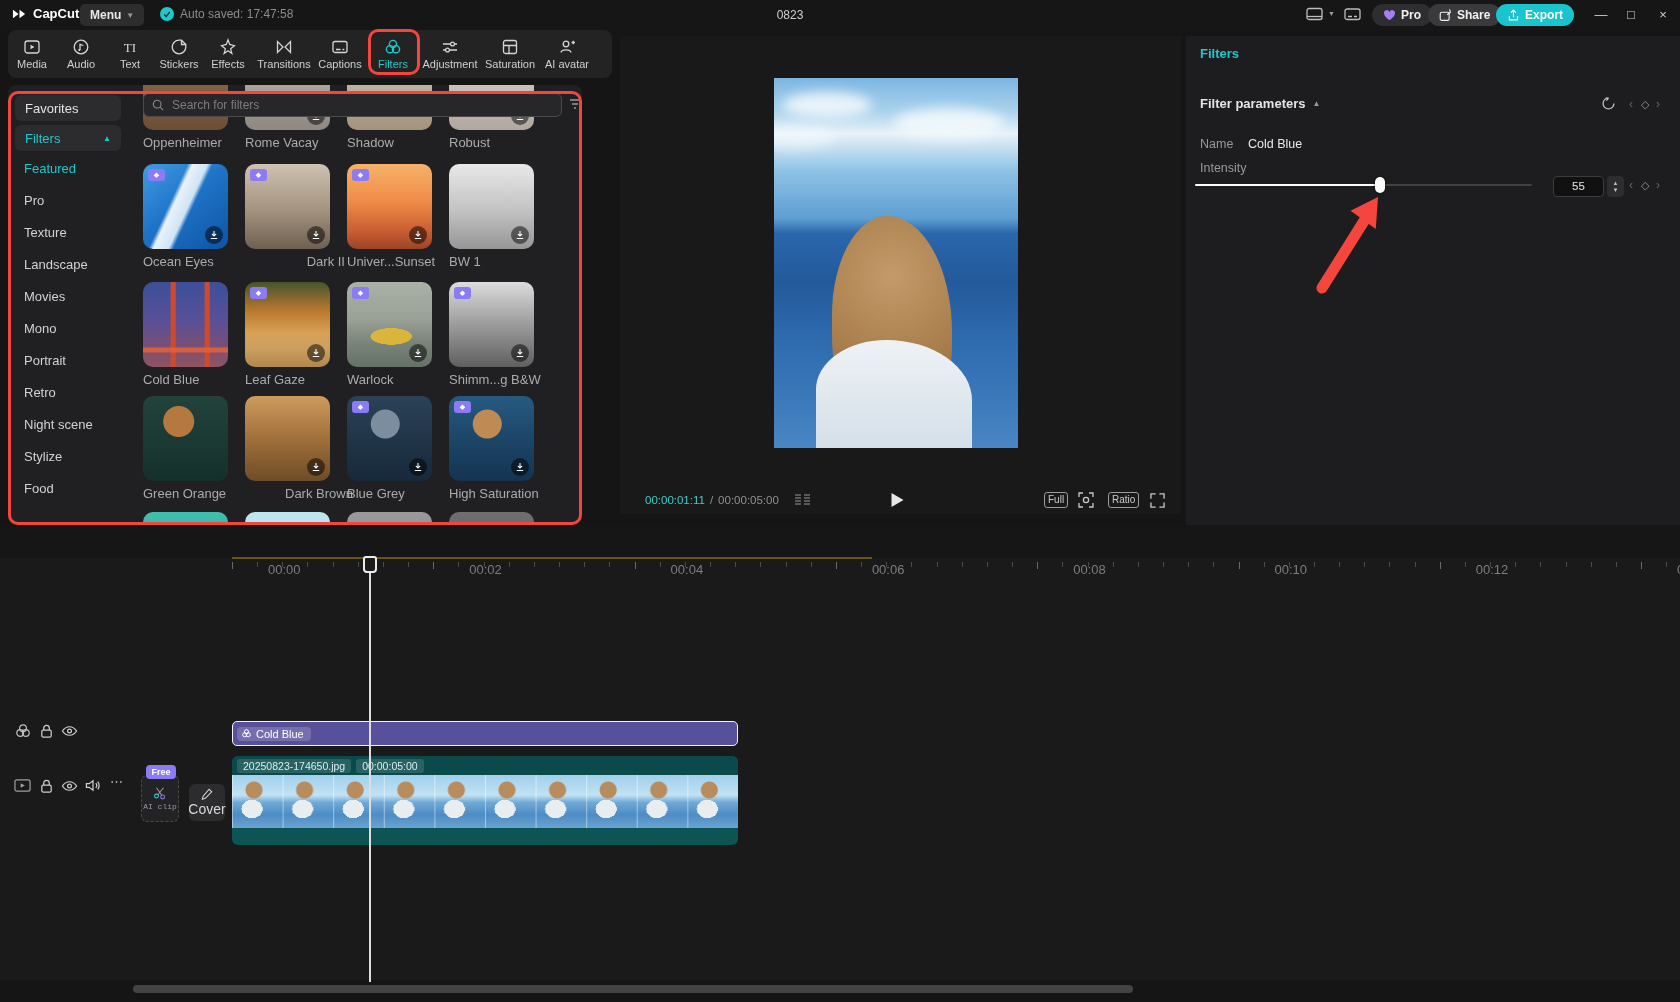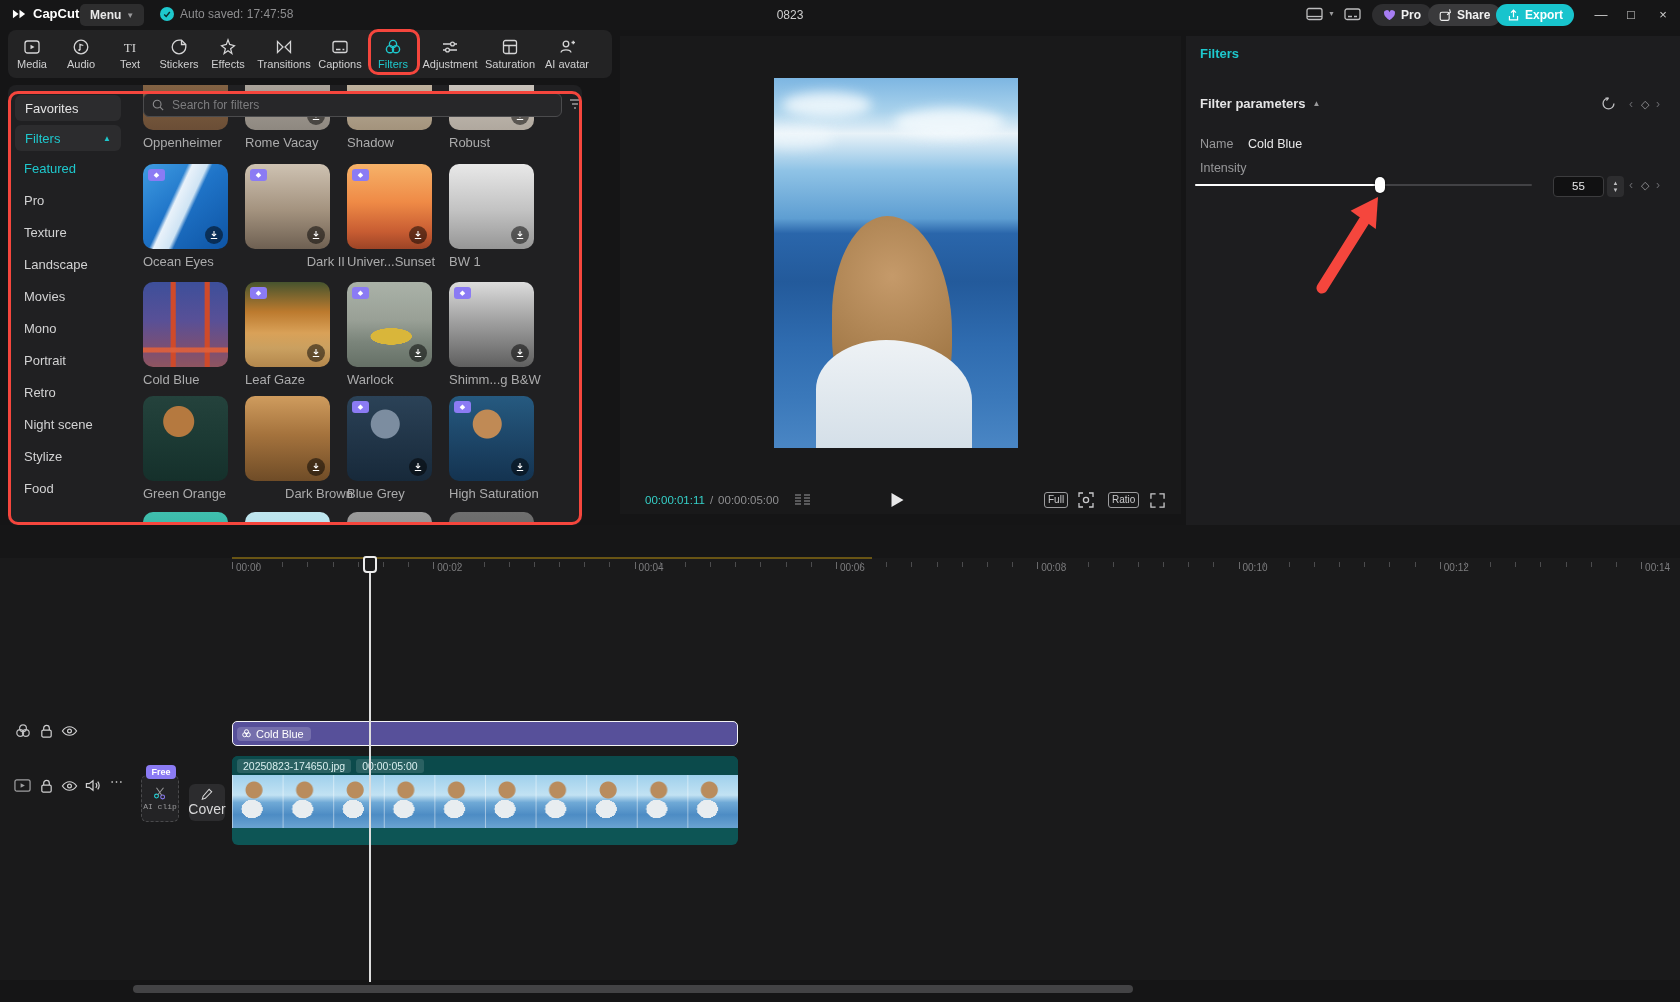--- a/index.html
+++ b/index.html
@@ -102,21 +102,21 @@
   #ival{left:1553px;top:176px;width:51px;height:21px;background:#111112;border:1px solid #3c3c3e;border-radius:4px;
         color:#e8e8e9;font-size:11.5px;text-align:center;line-height:19px;}
   #istep{left:1607px;top:176px;width:17px;height:21px;background:#2d2d2f;border-radius:4px;color:#bfbfc1;
          font-size:6px;display:flex;flex-direction:column;align-items:center;justify-content:center;gap:1px;}
 
   
   #tl-toolbar{left:0;top:525px;width:1680px;height:33px;background:#161617;}
   #ruler{left:0;top:558px;width:1680px;height:22px;background:#1a1a1b;overflow:hidden;}
   .tick{position:absolute;top:4px;width:1px;height:5px;background:#4b4b4d;}
   .tick.major{height:7px;background:#6a6a6c;}
-  .tlabel2{position:absolute;top:4px;font-size:10px;color:#7d7d7f;}
+  .tlabel2{position:absolute;top:4px;font-size:13px;color:#7d7d7f;margin-left:32px;}
   #amber{left:232px;top:557px;width:640px;height:2px;background:#7d6414;opacity:.8;}
   #tracks{left:0;top:580px;width:1680px;height:400px;background:#1a1a1b;}
   .trk-ico{position:absolute;}
   #filterbar{left:232px;top:721px;width:506px;height:25px;background:#57509a;border:1.5px solid #f4f4f5;border-radius:5px;
              display:flex;align-items:center;padding:0 4px;}
   .fb-pill{display:flex;align-items:center;gap:4px;background:rgba(255,255,255,.18);border-radius:4px;
            padding:1px 7px 1px 4px;font-size:11px;color:#fff;}
   #clip{left:232px;top:756px;width:506px;height:89px;border-radius:6px;overflow:hidden;background:#0d5555;}
   #clip-head{position:absolute;left:0;top:0;width:100%;height:19px;background:#0b4a4b;display:flex;align-items:center;gap:5px;padding:0 5px;}
   .clip-pill{background:rgba(255,255,255,.13);border-radius:3px;color:#d8eeee;font-size:10.5px;padding:1px 6px;white-space:nowrap;}

